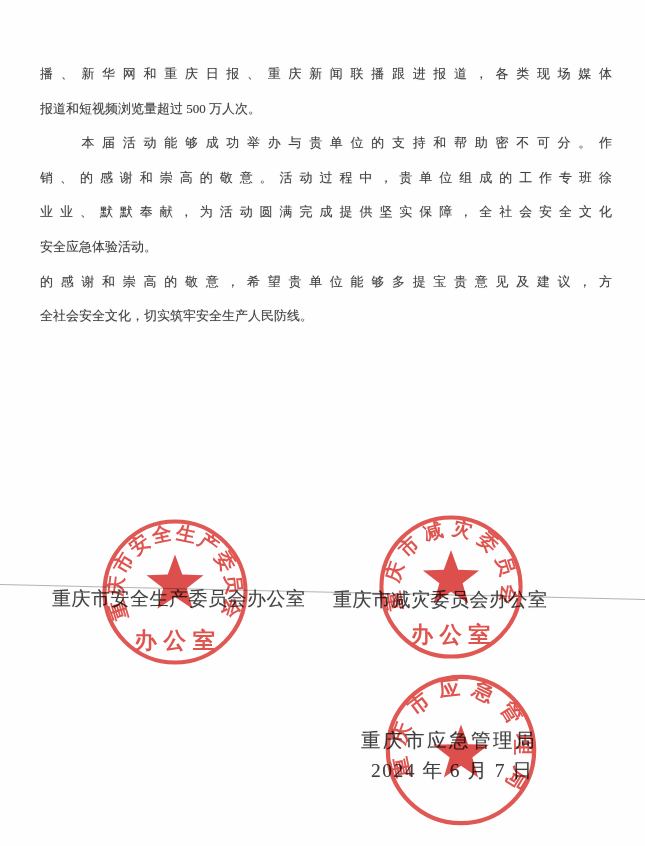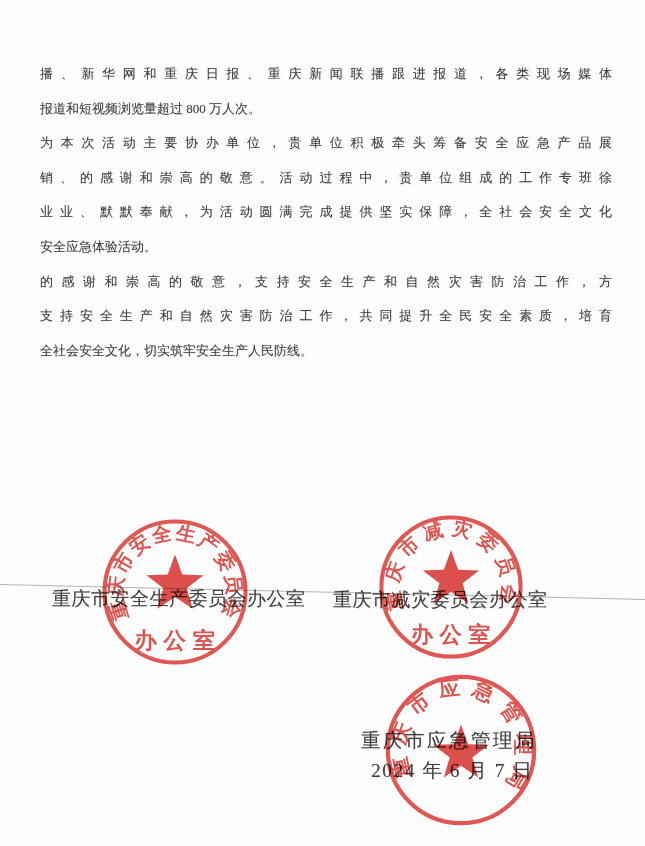--- a/index.html
+++ b/index.html
@@ -75,27 +75,26 @@
   .ring-text-bottom{font-size:27px;letter-spacing:13px;}
   .office-text{font-size:30px;letter-spacing:9px;}
 </style>
 </head>
 <body>
 
 <div class="page">
 
   <div class="body-text">
     <div class="line">播、新华网和重庆日报、重庆新闻联播跟进报道，各类现场媒体</div>
-    <div class="line short">报道和短视频浏览量超过 800 万人次。</div>
-    <div class="line">为本次活动主要协办单位，贵单位积极牵头筹备安全应急产品展</div>
+    <div class="line short">报道和短视频浏览量超过 500 万人次。</div>
+    <div class="line">　　本届活动能够成功举办与贵单位的支持和帮助密不可分。作</div>
     <div class="line">销、的感谢和崇高的敬意。活动过程中，贵单位组成的工作专班徐</div>
     <div class="line">业业、默默奉献，为活动圆满完成提供坚实保障，全社会安全文化</div>
     <div class="line short">安全应急体验活动。</div>
-    <div class="line">的感谢和崇高的敬意，支持安全生产和自然灾害防治工作，方</div>
-    <div class="line">支持安全生产和自然灾害防治工作，共同提升全民安全素质，培育</div>
+    <div class="line">的感谢和崇高的敬意，希望贵单位能够多提宝贵意见及建议，方</div>
     <div class="line short">全社会安全文化，切实筑牢安全生产人民防线。</div>
   </div>
 
   <div class="scan-line"></div>
 
   <div class="signature sig-left">重庆市安全生产委员会办公室</div>
   <div class="signature sig-right">重庆市减灾委员会办公室</div>
 
   <div class="issuer issuer-name">重庆市应急管理局</div>
   <div class="issuer issue-date">2024 年 6 月 7 日</div>

